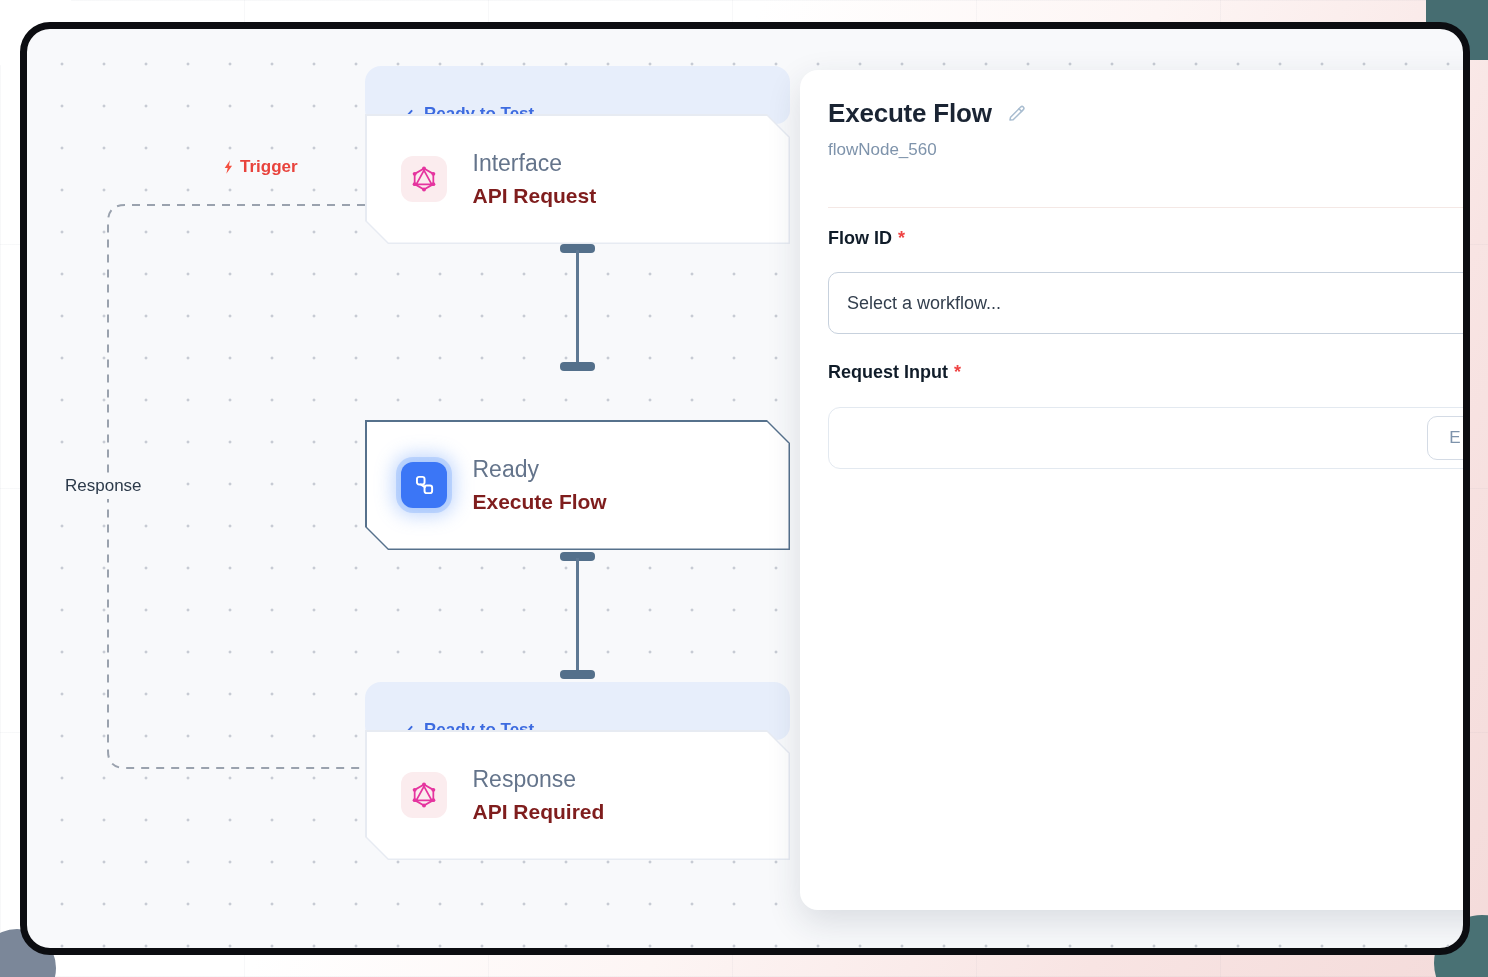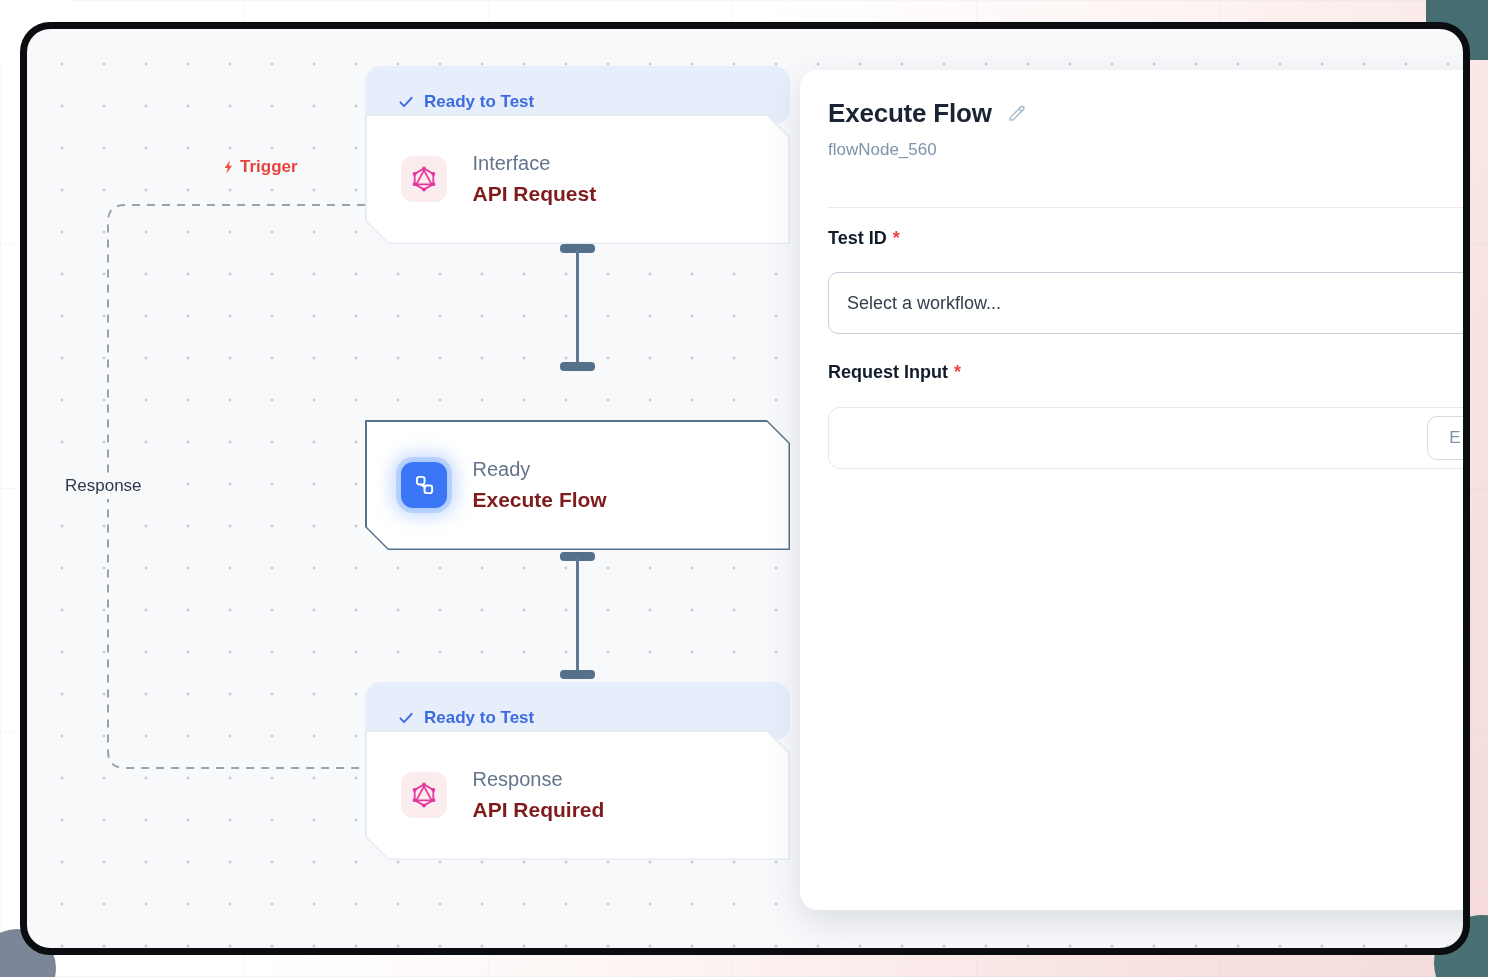--- a/index.html
+++ b/index.html
@@ -32,21 +32,21 @@
 
   .float-label { position:absolute; font-size:17px; z-index:3; }
   .trigger-label { left:194px; top:128px; display:flex; align-items:center; gap:3px;
     color:#e8433c; font-weight:600; }
   .response-label { left:32px; top:444px; color:#2c3a4a; background:#f8f9fb; padding:3px 6px; }
 
   .node { position:absolute; left:338px; width:425px; z-index:2; }
   .node-badge {
     position:absolute; top:0; left:0; right:0; height:58px;
     border-radius:16px 16px 14px 14px;
-    display:flex; align-items:center; padding:13px 0 0 32px; gap:9px;
+    display:flex; align-items:flex-end; padding:13px 0 0 32px; gap:9px;
     font-size:17px; font-weight:600;
   }
   .badge-ready { background:#e7eefb; color:#3d6be0; }
   .badge-warning { background:#f9e7a0; color:#7c671f; }
   .node-card {
     position:relative; margin-top:48px; height:130px;
     clip-path:polygon(0 0, calc(100% - 23px) 0, 100% 23px, 100% 100%, 23px 100%, 0 calc(100% - 23px));
     background:#e7ebf2;
     filter:drop-shadow(0 10px 18px rgba(40,60,90,.10));
   }
@@ -55,21 +55,21 @@
     position:absolute; inset:1.5px;
     clip-path:polygon(0 0, calc(100% - 22px) 0, 100% 22px, 100% 100%, 22px 100%, 0 calc(100% - 22px));
     background:#ffffff;
     display:flex; align-items:center; padding-left:34px; gap:26px;
   }
   .node-icon { width:46px; height:46px; border-radius:12px;
     display:flex; align-items:center; justify-content:center; flex:0 0 auto; }
   .icon-pink { background:#fbecee; }
   .icon-blue { background:#3b76f6;
     box-shadow:0 0 0 5px rgba(96,153,250,.28), 0 0 18px 8px rgba(96,153,250,.38); }
-  .node-text .cat { font-size:20px; color:#64748b; margin-bottom:7px; }
+  .node-text .cat { font-size:23px; color:#64748b; margin-bottom:7px; }
   .node-text .ttl { font-size:21px; font-weight:700; color:#7f1d1d; }
 
   .edge-line { position:absolute; left:549px; width:3px; background:#5e7893; z-index:1; }
   .edge-cap { position:absolute; left:533px; width:35px; height:9px; border-radius:4px;
     background:#54708b; z-index:1; }
 
   .panel {
     position:absolute; left:773px; top:41px; width:720px; height:840px;
     background:#ffffff; border-radius:18px;
     box-shadow:0 12px 34px rgba(35,48,68,.14);
@@ -225,21 +225,21 @@
           <svg width="21" height="21" viewBox="0 0 24 24" fill="none" stroke="#a9bdd0" stroke-width="1.7" stroke-linecap="round" stroke-linejoin="round">
             <path d="M4.5 19.5 5.2 16.2 16.8 4.6 a2.1 2.1 0 0 1 3 3 L8.2 19.2 4.5 19.5 Z"></path>
             <path d="M14.8 6.6 17.8 9.6"></path>
           </svg>
         </span>
       </div>
       <div class="panel-node-id">flowNode_560</div>
       <div class="panel-divider"></div>
 
       <div class="field-label">
-        <span>Test ID</span><span class="req">*</span>
+        <span>Flow ID</span><span class="req">*</span>
       </div>
       <div class="select-box">
         <span>Select a workflow...</span>
       </div>
 
       <div class="field-label second">
         <span>Request Input</span><span class="req">*</span>
       </div>
       <div class="input-box">
         <span></span>

